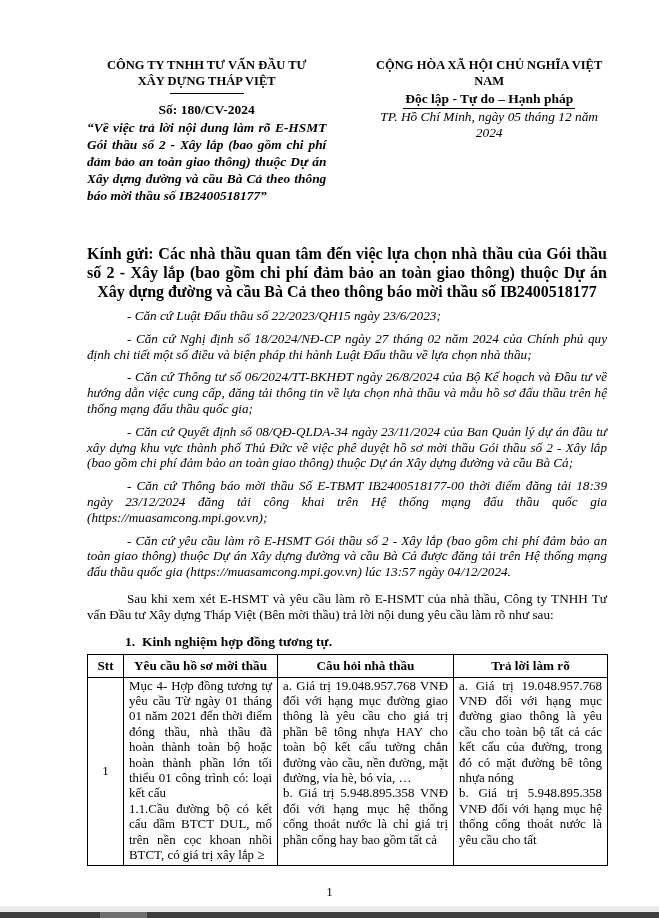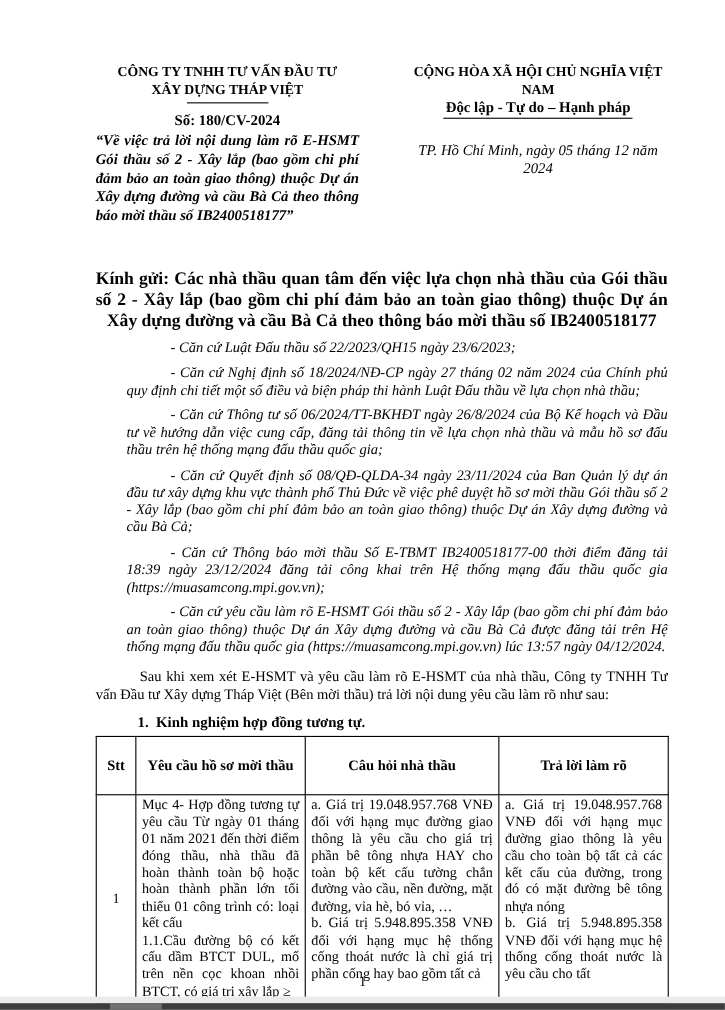--- a/index.html
+++ b/index.html
@@ -27,47 +27,47 @@
   .doc-subject {
     font-weight: bold; font-style: italic; font-size: 13.4px;
     line-height: 17px; text-align: justify;
   }
 
   .national-line1 { font-weight: bold; font-size: 12.5px; line-height: 16px; }
   .national-line2 {
     display: inline-block; font-weight: bold; font-size: 13.5px; line-height: 17px;
     border-bottom: 1.5px solid #000; padding: 0 2px 1px;
   }
-  .date-line { font-style: italic; font-size: 13.4px; margin-top: 21px; }
+  .date-line { font-style: italic; font-size: 13.4px; }
 
   .salutation {
     font-weight: bold; font-size: 16px; line-height: 19px;
     text-align: justify; text-align-last: center;
     margin: 40px 0 0;
   }
 
   p.legal {
     font-size: 13.2px; line-height: 15.8px;
     text-align: justify; text-indent: 40px;
     margin: 7px 0 0;
   }
-  p.italic { font-style: italic; margin-left: 28px; }
+  p.italic { font-style: italic; }
   p.intro { margin-top: 11px; }
 
   .section-heading {
     font-weight: bold; font-size: 13.5px; line-height: 17px;
     margin: 10px 0 4px; padding-left: 38px;
     white-space: pre-wrap;
   }
 
   table.clarify { border-collapse: collapse; width: 520px; table-layout: fixed; }
   .clarify th, .clarify td { border: 1.4px solid #000; }
   .clarify th {
     font-weight: bold; font-size: 13.2px; line-height: 16px;
-    padding: 18px 2px; text-align: center;
+    padding: 3px 2px; text-align: center;
   }
   .clarify td {
     vertical-align: top; font-size: 12.9px; line-height: 15.4px;
     padding: 1px 5px 2px; text-align: justify;
   }
   .clarify td.stt { text-align: center; vertical-align: middle; padding: 0 2px; }
   .clarify td p { margin: 0; }
 
   .page-number {
     position: absolute; left: 0; right: 0; top: 884px;

